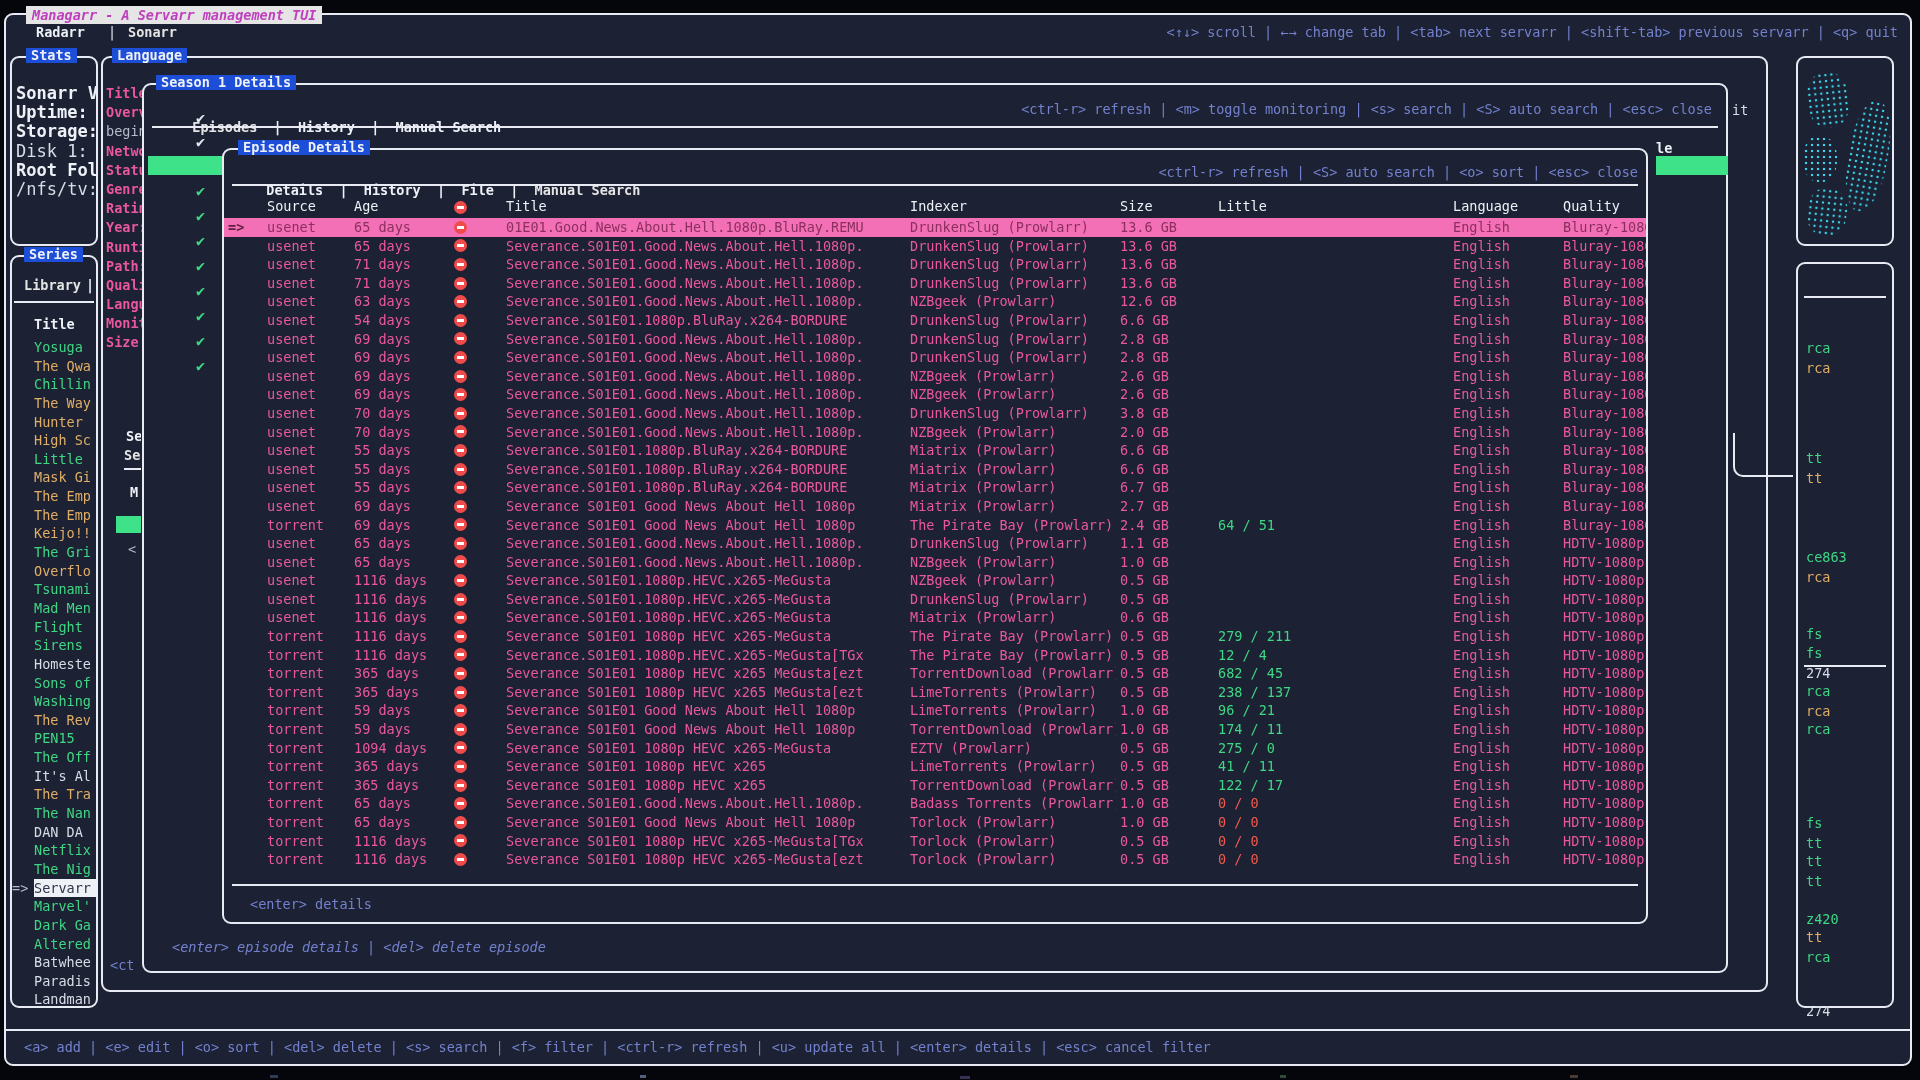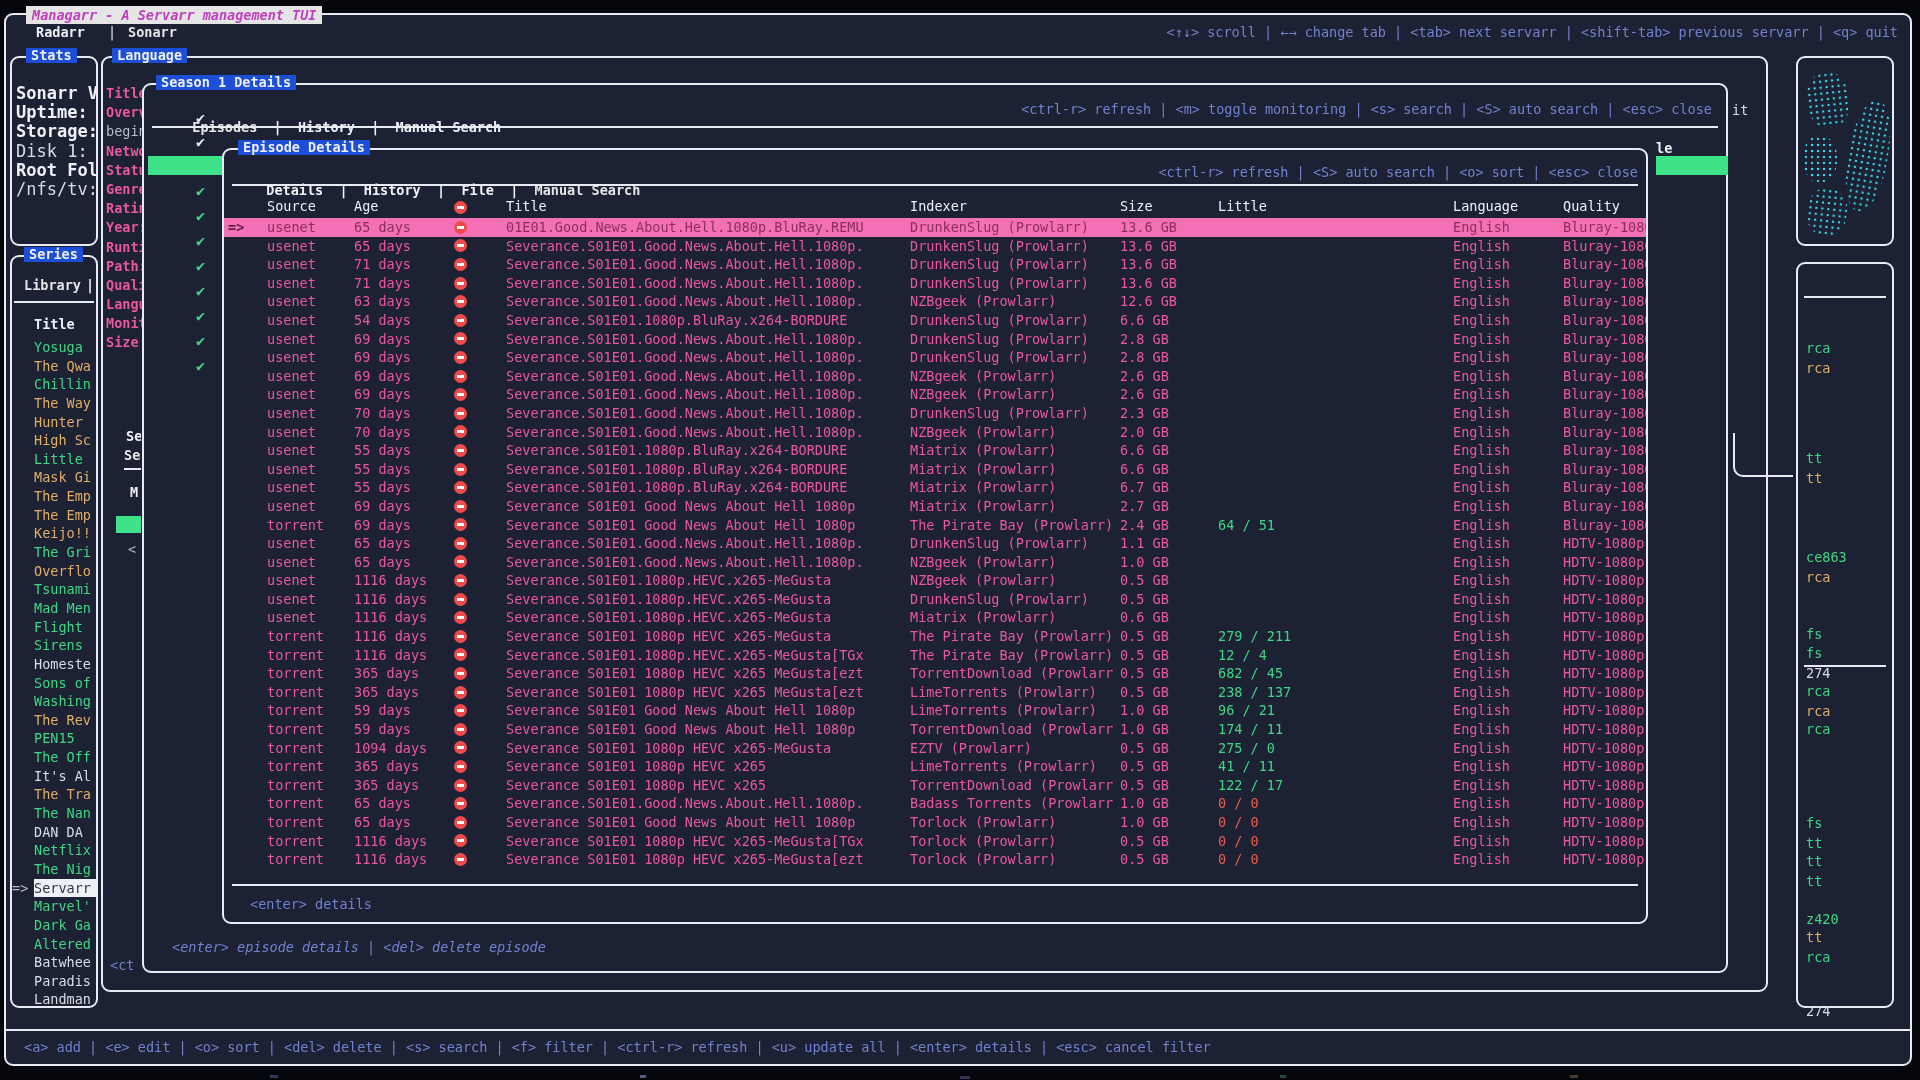--- a/index.html
+++ b/index.html
@@ -452,21 +452,21 @@
       <span class="c lang">English</span>
       <span class="c qual">Bluray-1080p</span>
     </div>
       <div class="trow">
       <span class="c mark"></span>
       <span class="c src">usenet</span>
       <span class="c age">70 days</span>
       <span class="c ico"><span class="reject"></span></span>
       <span class="c titlec">Severance.S01E01.Good.News.About.Hell.1080p.</span>
       <span class="c idx">DrunkenSlug (Prowlarr)</span>
-      <span class="c size">2.3 GB</span>
+      <span class="c size">3.8 GB</span>
       <span class="c peers"></span>
       <span class="c lang">English</span>
       <span class="c qual">Bluray-1080p</span>
     </div>
       <div class="trow">
       <span class="c mark"></span>
       <span class="c src">usenet</span>
       <span class="c age">70 days</span>
       <span class="c ico"><span class="reject"></span></span>
       <span class="c titlec">Severance.S01E01.Good.News.About.Hell.1080p.</span>

